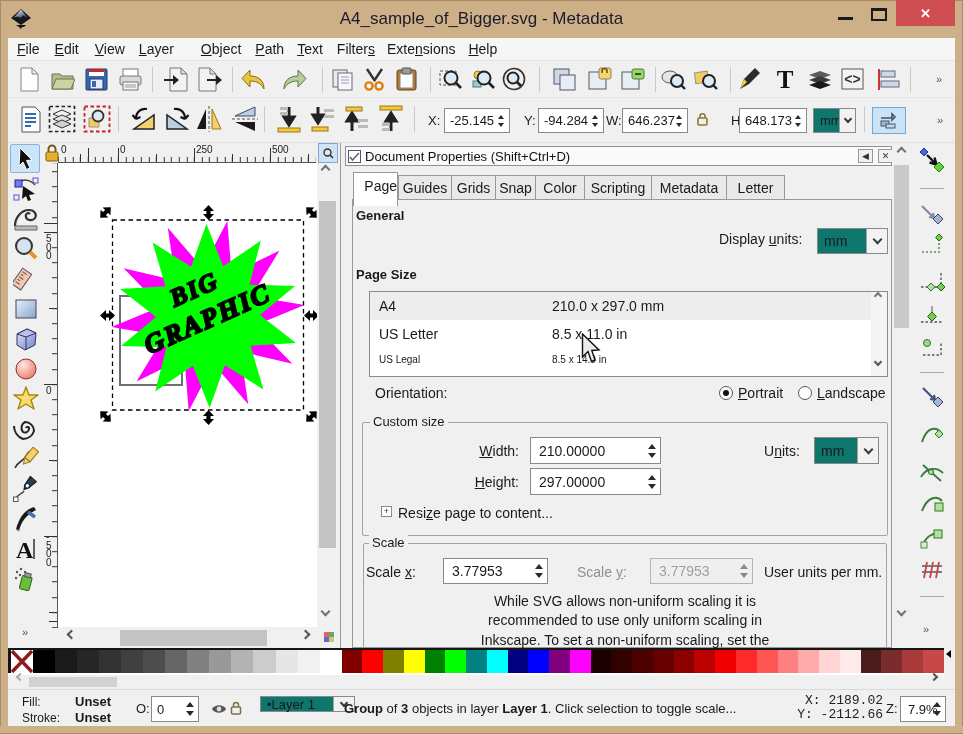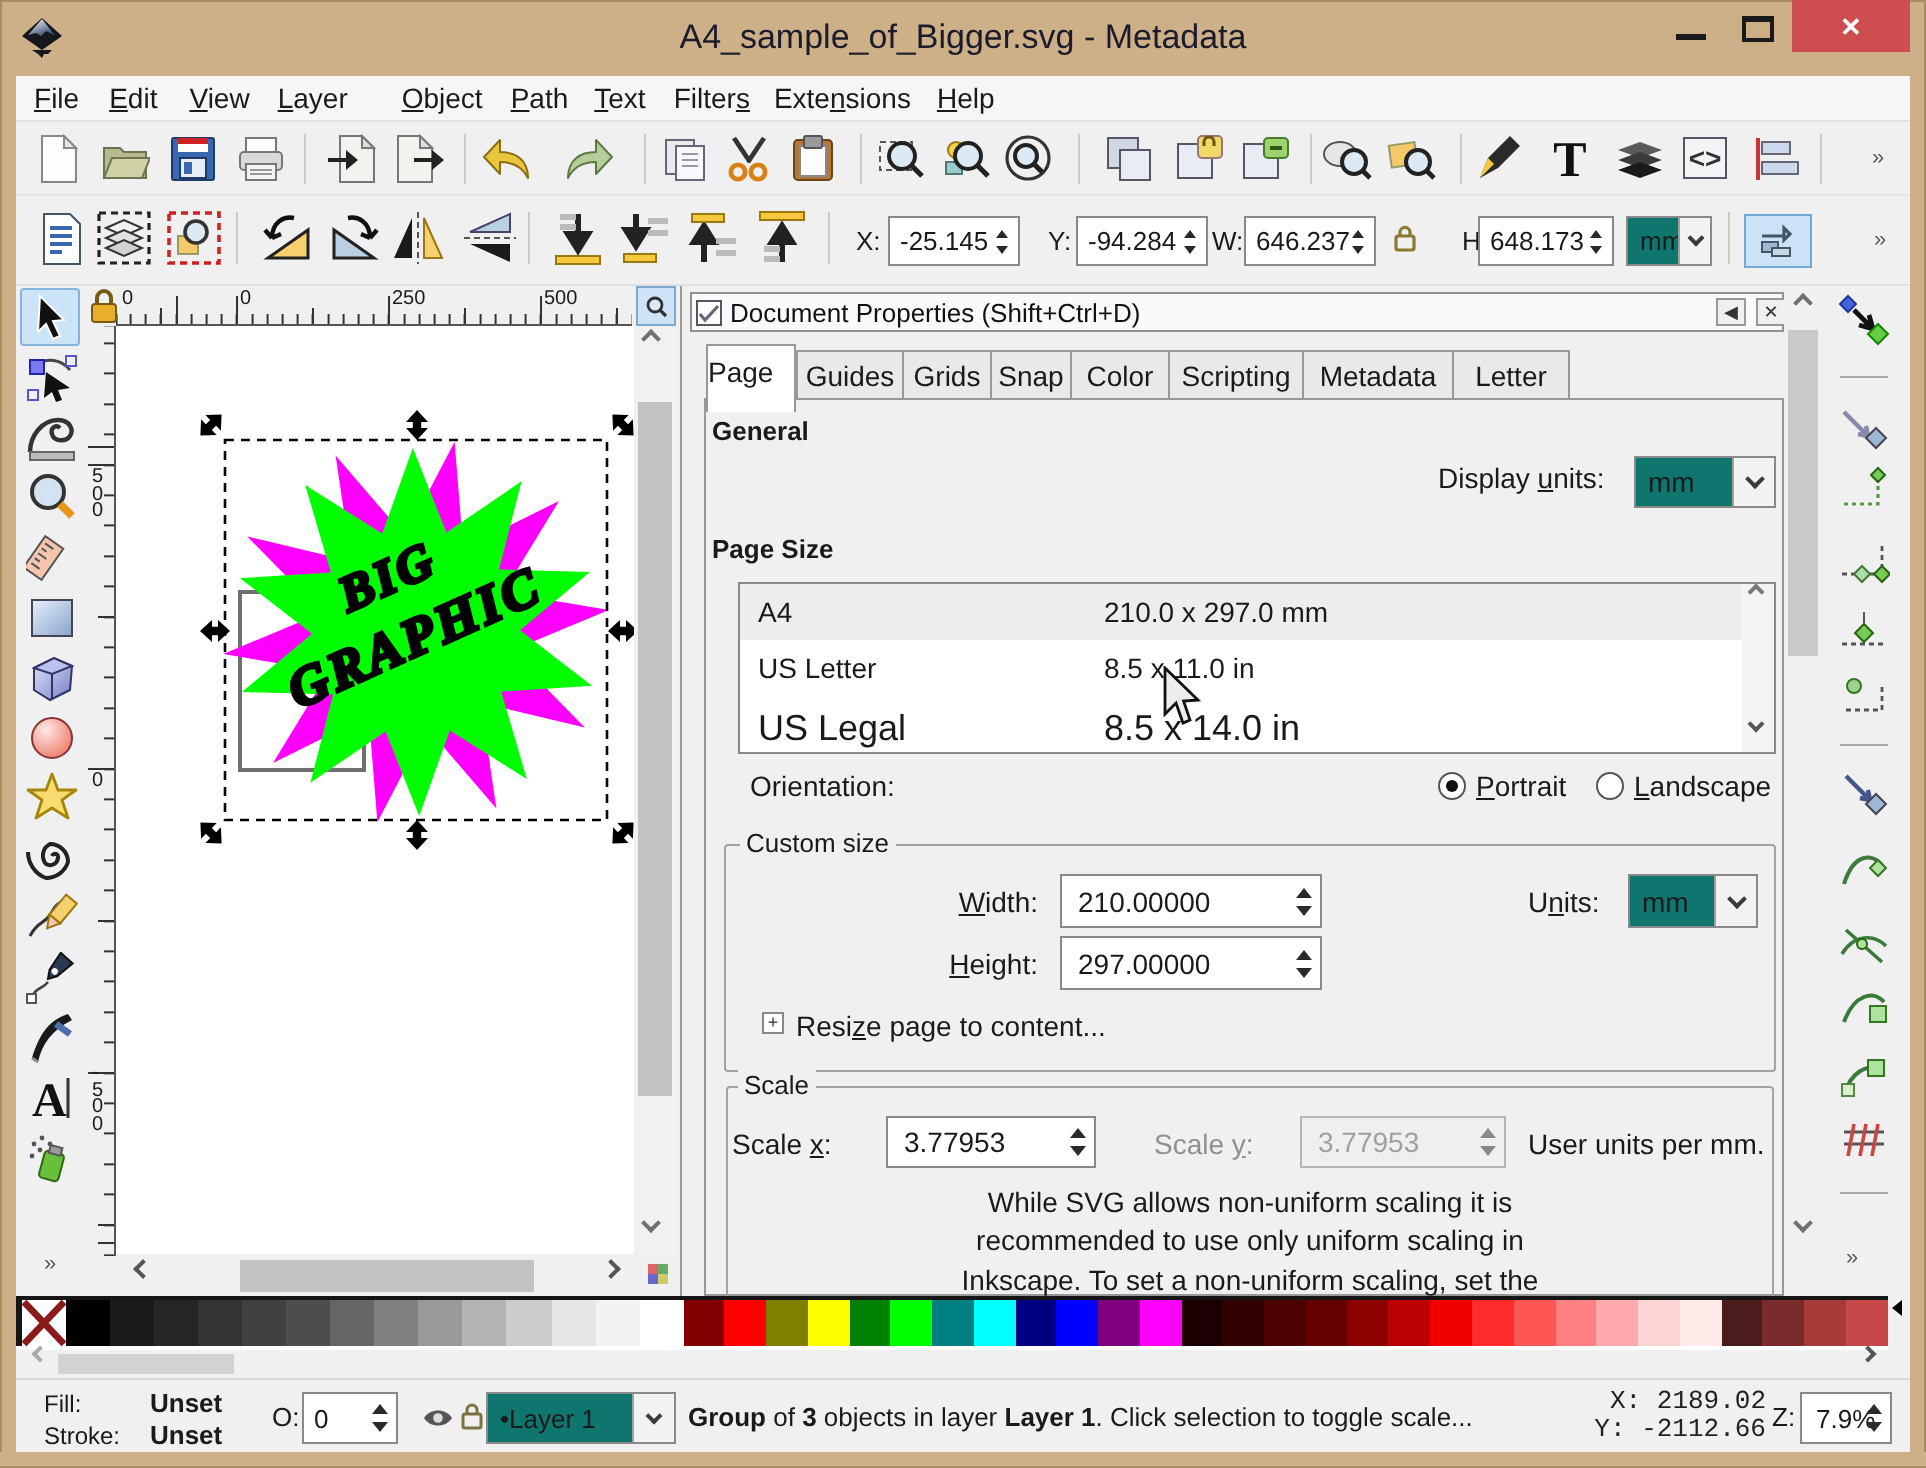--- a/index.html
+++ b/index.html
@@ -487,21 +487,21 @@
 <div class="a" id="panel" style="left:340px;top:143px;width:552px;height:505px;background:#f0f0f0;border-left:1px solid #9a9a9a;overflow:hidden">
  <div class="a" style="left:4px;top:3px;width:547px;height:20px;background:#fafafa;border:1px solid #909090"></div>
  <svg class="a" style="left:7px;top:7px" width="13" height="13" viewBox="0 0 13 13">
       <rect x="0.5" y="0.5" width="12" height="12" fill="#fff" stroke="#556"></rect>
       <path d="M2 7 l2.5 3 L11 3" fill="none" stroke="#667" stroke-width="1.6"></path>
     </svg>
  <div class="a" style="left:24px;top:6px;font-size:13px;color:#111">Document Properties (Shift+Ctrl+D)</div>
  <div class="a" style="left:517px;top:6px;width:15px;height:14px;background:#f0f0f0;border:1px solid #999;font-size:9px;color:#333;text-align:center;line-height:12px">◀</div>
  <div class="a" style="left:537px;top:6px;width:15px;height:14px;background:#f0f0f0;border:1px solid #999;font-size:9px;color:#333;text-align:center;line-height:12px">✕</div>
  <div class="a" style="left:11px;top:56px;width:540px;height:449px;border:1px solid #989898"></div>
- <div class="a" style="left:12px;top:29px;width:45px;height:34px;background:#fff;border:1px solid #989898;border-bottom:none;font-size:14px;text-align:left;line-height:27px">Page</div>
+ <div class="a" style="left:12px;top:29px;width:45px;height:34px;background:#fff;border:1px solid #989898;border-bottom:none;font-size:14px;text-align:right;line-height:27px">Page</div>
  <div class="a" style="left:57px;top:32px;width:54px;height:25px;background:#e9e9e9;border:1px solid #989898;font-size:14px;text-align:center;line-height:24px">Guides</div>
  <div class="a" style="left:111px;top:32px;width:44px;height:25px;background:#e9e9e9;border:1px solid #989898;border-left:none;font-size:14px;text-align:center;line-height:24px">Grids</div>
  <div class="a" style="left:155px;top:32px;width:40px;height:25px;background:#e9e9e9;border:1px solid #989898;border-left:none;font-size:14px;text-align:center;line-height:24px">Snap</div>
  <div class="a" style="left:195px;top:32px;width:49px;height:25px;background:#e9e9e9;border:1px solid #989898;border-left:none;font-size:14px;text-align:center;line-height:24px">Color</div>
  <div class="a" style="left:244px;top:32px;width:67px;height:25px;background:#e9e9e9;border:1px solid #989898;border-left:none;font-size:14px;text-align:center;line-height:24px">Scripting</div>
  <div class="a" style="left:311px;top:32px;width:75px;height:25px;background:#e9e9e9;border:1px solid #989898;border-left:none;font-size:14px;text-align:center;line-height:24px">Metadata</div>
  <div class="a" style="left:386px;top:32px;width:58px;height:25px;background:#e9e9e9;border:1px solid #989898;border-left:none;font-size:14px;text-align:center;line-height:24px">Letter</div>
  <div class="a b" style="left:15px;top:65px;font-size:13px">General</div>
  <div class="a" style="left:378px;top:88px;font-size:14px">Display <u>u</u>nits:</div>
  <div class="combo" style="left:476px;top:85px;width:71px;height:26px">mm<span class="cbtn">
@@ -510,21 +510,21 @@
  <div class="a b" style="left:15px;top:124px;font-size:13px">Page Size</div>
  <div class="a" style="left:28px;top:148px;width:519px;height:86px;background:#fff;border:1px solid #8a8a8a">
   <div class="a" style="left:0;top:0;width:501px;height:28px;background:#ededed;font-size:14px">
         <span class="a" style="left:9px;top:6px">A4</span>
         <span class="a" style="left:182px;top:6px">210.0 x 297.0 mm</span>
       </div>
   <div class="a" style="left:0;top:28px;width:501px;height:28px;font-size:14px">
         <span class="a" style="left:9px;top:6px">US Letter</span>
         <span class="a" style="left:182px;top:6px">8.5 x 11.0 in</span>
       </div>
-  <div class="a" style="left:0;top:56px;width:501px;height:28px;font-size:18px">
+  <div class="a" style="left:0;top:56px;width:501px;height:28px;font-size:10px">
         <span class="a" style="left:9px;top:6px">US Legal</span>
         <span class="a" style="left:182px;top:6px">8.5 x 14.0 in</span>
       </div>
   <div class="a" style="left:501px;top:0;width:16px;height:84px;background:#f4f4f4">
    <div class="a" style="left:4px;top:4px">
           <div class="chev" style="transform:rotate(-135deg);width:6px;height:6px;border-color:#777"></div>
         </div>
    <div class="a" style="left:4px;top:70px">
           <div class="chev" style="width:6px;height:6px;border-color:#555"></div>
         </div>
@@ -720,21 +720,21 @@
         <span class="td"></span>
       </span></div>
  <svg class="a" style="left:203px;top:12px" width="16" height="14" viewBox="0 0 16 14">
       <path d="M1 7 C4 2 12 2 15 7 C12 12 4 12 1 7 Z" fill="#555"></path>
       <circle cx="8" cy="7" r="2.4" fill="#ddd"></circle>
     </svg>
  <svg class="a" style="left:222px;top:11px" width="12" height="14" viewBox="0 0 12 14">
       <rect x="1.5" y="6" width="9" height="7" rx="1" fill="none" stroke="#7a7340" stroke-width="1.5"></rect>
       <path d="M3.5 6 V4 A2.5 2.5 0 0 1 8.5 4 V6" fill="none" stroke="#7a7340" stroke-width="1.5"></path>
     </svg>
- <div class="combo" style="left:235px;top:6px;width:95px;height:26px;font-size:13px">•Layer 1<span class="cbtn">
+ <div class="combo" style="left:252px;top:6px;width:95px;height:16px;font-size:13px">•Layer 1<span class="cbtn">
         <span class="chev" style="width:6px;height:6px"></span>
       </span></div>
  <div class="a" style="left:336px;top:11px;width:445px;white-space:nowrap;overflow:hidden"><span class="b">Group</span> of <span class="b">3</span> objects in layer <span class="b">Layer 1</span>. Click selection to toggle scale...</div>
  <div class="a" style="left:787px;top:3px;width:88px;font-family:'Liberation Mono',monospace;font-size:13px;color:#222;text-align:right">X: 2189.02</div>
  <div class="a" style="left:787px;top:17px;width:88px;font-family:'Liberation Mono',monospace;font-size:13px;color:#222;text-align:right">Y: -2112.66</div>
  <div class="a" style="left:878px;top:11px">Z:</div>
  <div class="spin" style="left:892px;top:6px;width:46px;height:26px;padding-left:7px">7.9%<span class="arr">
         <span class="tu"></span>
         <span class="td"></span>
       </span></div>

